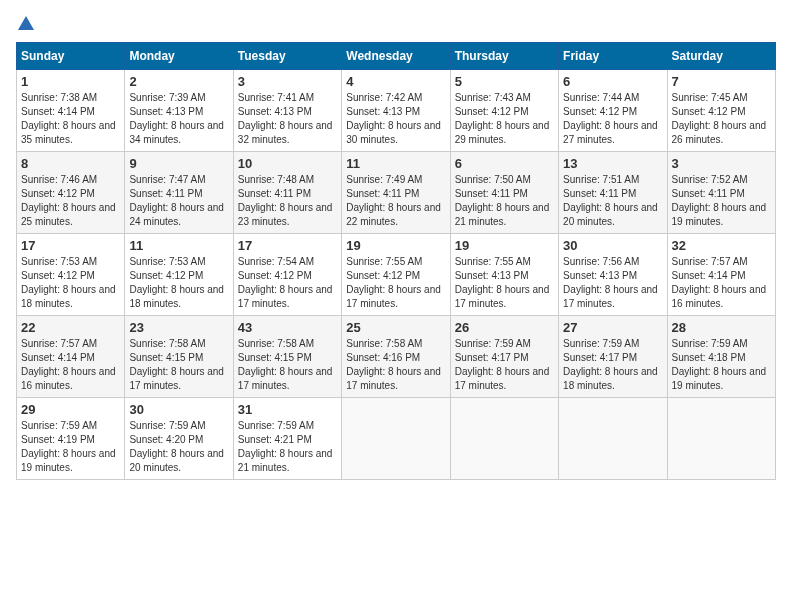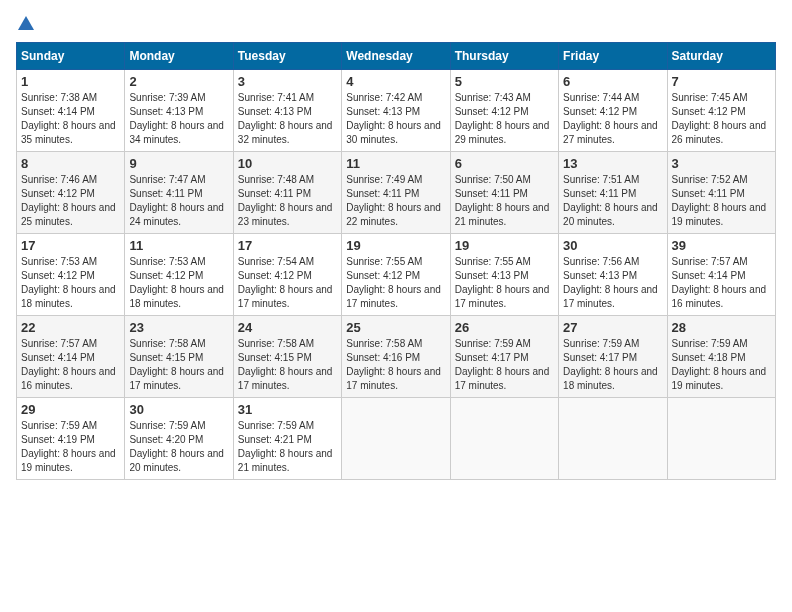--- a/index.html
+++ b/index.html
@@ -180,35 +180,35 @@
         </td>
         <td>
           <span class="day-num">19</span>
           <div class="day-info">Sunrise: 7:55 AM<br>Sunset: 4:13 PM<br>Daylight: 8 hours and 17 minutes.</div>
         </td>
         <td>
           <span class="day-num">30</span>
           <div class="day-info">Sunrise: 7:56 AM<br>Sunset: 4:13 PM<br>Daylight: 8 hours and 17 minutes.</div>
         </td>
         <td>
-          <span class="day-num">39</span>
+          <span class="day-num">32</span>
           <div class="day-info">Sunrise: 7:57 AM<br>Sunset: 4:14 PM<br>Daylight: 8 hours and 16 minutes.</div>
         </td>
       </tr>
       <tr>
         <td>
           <span class="day-num">22</span>
           <div class="day-info">Sunrise: 7:57 AM<br>Sunset: 4:14 PM<br>Daylight: 8 hours and 16 minutes.</div>
         </td>
         <td>
           <span class="day-num">23</span>
           <div class="day-info">Sunrise: 7:58 AM<br>Sunset: 4:15 PM<br>Daylight: 8 hours and 17 minutes.</div>
         </td>
         <td>
-          <span class="day-num">24</span>
+          <span class="day-num">43</span>
           <div class="day-info">Sunrise: 7:58 AM<br>Sunset: 4:15 PM<br>Daylight: 8 hours and 17 minutes.</div>
         </td>
         <td>
           <span class="day-num">25</span>
           <div class="day-info">Sunrise: 7:58 AM<br>Sunset: 4:16 PM<br>Daylight: 8 hours and 17 minutes.</div>
         </td>
         <td>
           <span class="day-num">26</span>
           <div class="day-info">Sunrise: 7:59 AM<br>Sunset: 4:17 PM<br>Daylight: 8 hours and 17 minutes.</div>
         </td>

